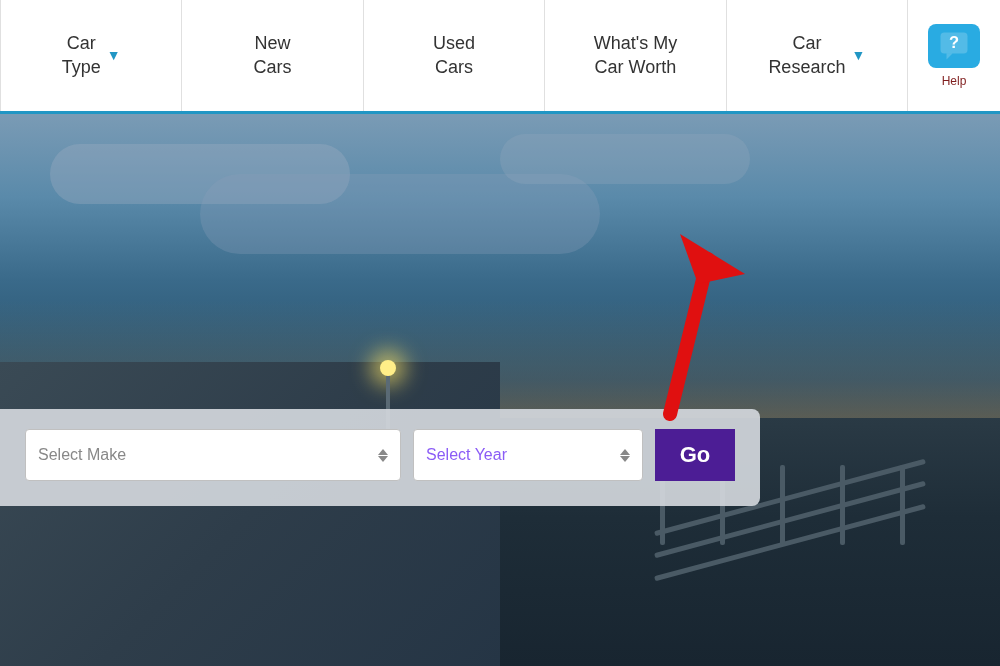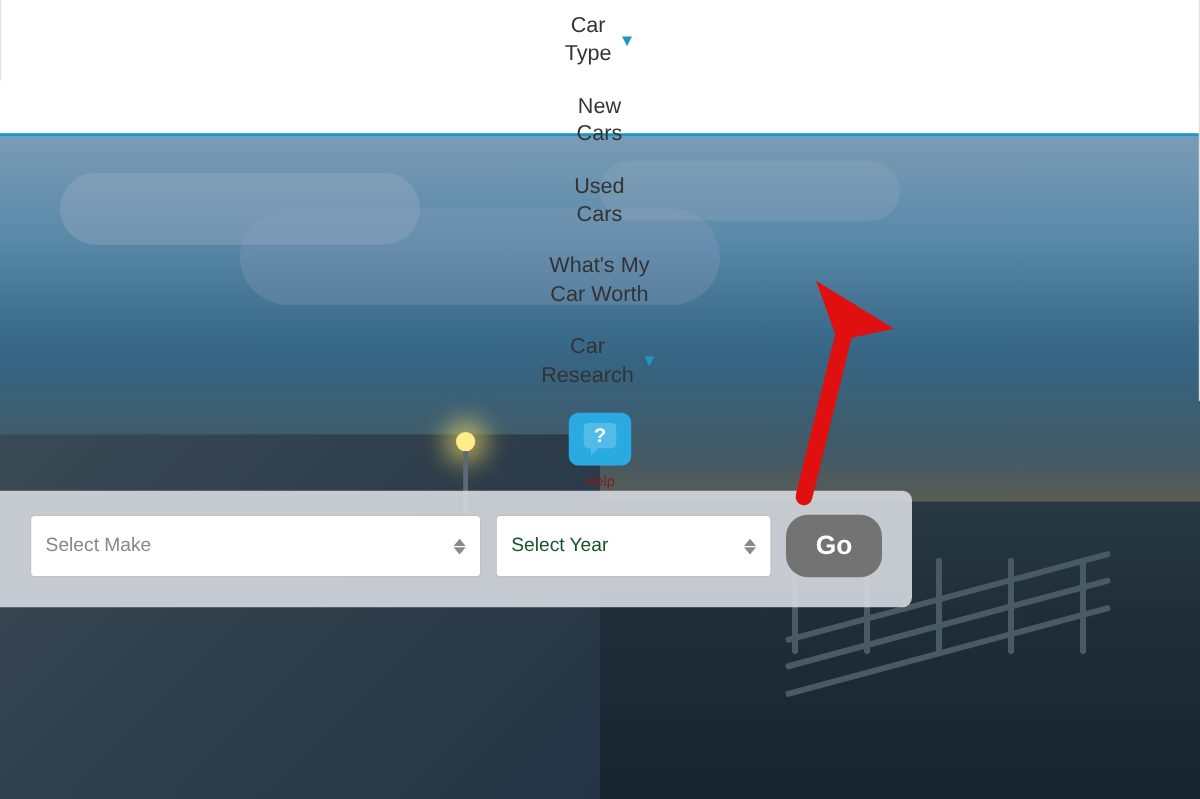--- a/index.html
+++ b/index.html
@@ -14,21 +14,20 @@
 
     
     .navbar {
       display: flex;
       align-items: stretch;
       background: #fff;
       border-bottom: 3px solid #2196c4;
       height: 114px;
       position: relative;
       z-index: 10;
-      flex-direction: column;
     }
 
     .nav-item {
       display: flex;
       align-items: center;
       justify-content: center;
       text-align: center;
       border-right: 1px solid #e0e0e0;
       padding: 10px 20px;
       cursor: pointer;
@@ -259,21 +258,21 @@
     .select-box {
       display: flex;
       align-items: center;
       background: white;
       border: 1px solid #c0c0c0;
       border-radius: 4px;
       padding: 0 12px;
       height: 52px;
       cursor: pointer;
       font-size: 16px;
-      color: #14532d;
+      color: #8b5cf6;
       position: relative;
     }
 
     .select-box-make {
       flex: 1.2;
       color: #888;
     }
 
     .select-box-year {
       width: 230px;
@@ -304,24 +303,24 @@
       border-bottom: 6px solid #888;
     }
 
     .stepper-down {
       border-left: 5px solid transparent;
       border-right: 5px solid transparent;
       border-top: 6px solid #888;
     }
 
     .go-button {
-      background: #737373;
+      background: #4c1d95;
       color: white;
       border: none;
-      border-radius: 18px;
+      border-radius: 0;
       width: 80px;
       height: 52px;
       font-size: 22px;
       font-weight: 600;
       cursor: pointer;
       flex-shrink: 0;
     }
 
     
     .red-arrow {

